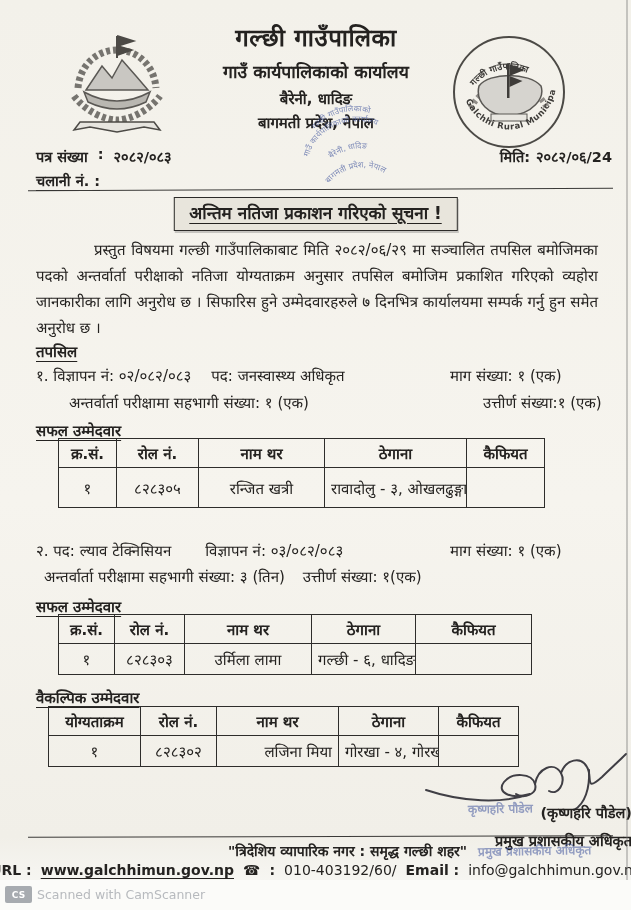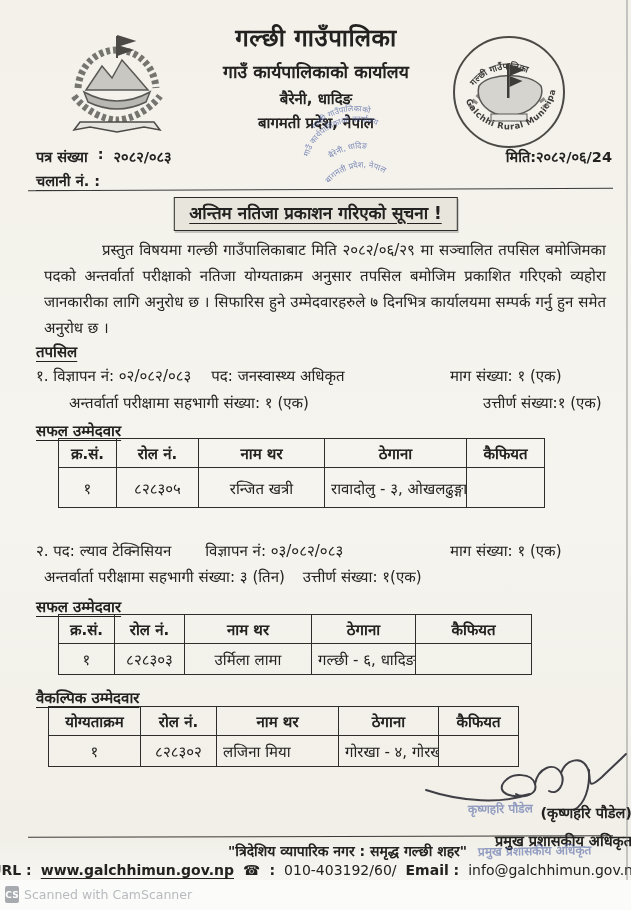--- a/index.html
+++ b/index.html
@@ -22,33 +22,33 @@
   .head-text  { position:absolute; left:178px; top:20px; width:276px; text-align:center; }
   .head-text .l1 { font-size:24px; font-weight:bold; letter-spacing:.5px; }
   .head-text .l2 { font-size:17.5px; font-weight:bold; margin-top:6px; }
   .head-text .l3 { font-size:15px; font-weight:600; margin-top:5px; }
   .head-text .l4 { font-size:15px; font-weight:600; margin-top:4px; }
   .head-stamp { position:absolute; left:288px; top:90px; width:126px; height:118px; opacity:.8; transform:rotate(-8deg); }
 
   
   .meta-row { position:absolute; left:36px; top:146px; width:576px; display:flex; justify-content:space-between; font-size:14.5px; font-weight:600; }
   .meta-letter { display:flex; gap:10px; }
-  .meta-date   { display:flex; }
+  .meta-date   { display:flex; gap:6px; }
   .chalani { position:absolute; left:36px; top:170px; font-size:14.5px; font-weight:600; text-decoration:underline; text-underline-offset:4px; }
   .rule { position:absolute; left:28px; width:585px; border-top:1.7px solid #3b3a38; }
   .rule-top    { top:189px; transform:rotate(-.25deg); }
   .rule-bottom { top:836px; transform:rotate(-.15deg); }
 
   
   .title-box { position:absolute; top:197px; left:50%; transform:translateX(-50%);
     border:1.8px solid #2c2b29; background:#e8e5dc; padding:3px 15px 6px; box-shadow:1px 2px 0 rgba(60,60,60,.25); }
   .title-box span { font-size:17px; font-weight:bold; text-decoration:underline; text-underline-offset:4px; }
 
   
-  .body-par { position:absolute; left:44px; top:237px; width:562px; font-size:15px; line-height:26px;
+  .body-par { position:absolute; left:36px; top:237px; width:562px; font-size:15px; line-height:26px;
     text-align:justify; text-indent:58px; font-weight:500; }
 
   .u-label { text-decoration:underline; text-underline-offset:4px; font-weight:600; font-size:15px;text-align:center; }
   .tapsil  { position:absolute; left:36px; top:341px; }
 
   .spec-line { position:absolute; left:36px; width:564px; display:flex; font-size:15px; font-weight:500; }
   .spec-line .right-col { margin-left:auto; width:150px; }
   .s1l1 { top:365px; } .s1l1 .mid { margin-left:20px; }
   .s1l2 { top:392px;margin-left:33px; }
   .safal1 { position:absolute; left:36px; top:420px; }
@@ -58,39 +58,39 @@
   .alt-label { position:absolute; left:36px; top:687px; }
 
   
   table { border-collapse:collapse; table-layout:fixed; position:absolute; background:transparent; }
   th,td { border:1.7px solid #2e2d2b; font-size:15px; padding:2px 6px; overflow:hidden; white-space:nowrap; }
   th { font-weight:bold; text-align:center; height:29px; }
   td { text-align:center; }
   .t1 { top:438px; left:58px; width:486px; } .t1 td { height:40px; vertical-align:middle; }
   .t2 { top:614px; left:58px; width:473px; } .t2 td { height:31px; }
   .t3 { top:706px; left:48px; width:470px; } .t3 td { height:31px; }
-  .td-left { text-align:left; }
+  .td-left { text-align:right; }
 
   
   .sig-block { position:absolute; left:416px; top:746px; width:216px; text-align:right; }
   .sig-name { font-size:14.5px; font-weight:600; margin-top:-14px; }
   .sig-desig { font-size:14.5px; font-weight:700; margin-top:8px; }
   .stamp-text { position:absolute; color:#45599f; opacity:.55; font-size:12px; font-weight:600; white-space:nowrap; }
   .stamp-name  { left:468px; top:800px; transform:rotate(-1deg); }
   .stamp-desig { left:478px; top:842px; transform:rotate(-1deg); }
 
   
   .motto { position:absolute; left:228px; top:841px; font-size:14px; font-weight:700; }
   .contact { position:absolute; left:36px; top:862px; width:560px; display:flex; justify-content:center; gap:9px; font-size:14px; font-weight:500; white-space:nowrap; }
   .contact .url { text-decoration:underline; text-underline-offset:3px; font-weight:700; }
   .contact .lbl { font-weight:600; }
 
   .scan-strip { position:absolute; left:0; bottom:0; width:100%; height:30px; background:#fbfbf9; }
   .watermark { position:absolute; left:5px; bottom:7px; display:flex; align-items:center; gap:5px; }
-  .wm-badge { width:14px; height:17px; background:#a7abb0; color:#fff; font-size:9px; font-weight:bold;
+  .wm-badge { width:27px; height:17px; background:#a7abb0; color:#fff; font-size:9px; font-weight:bold;
     display:flex; align-items:center; justify-content:center; border-radius:2px; }
   .wm-text { color:#b7babe; font-size:12.5px; }
 </style>
 </head>
 <body>
 
 <div class="page">
 
   <div class="logo-left">
     <svg viewBox="0 0 122 114" width="122" height="114">

